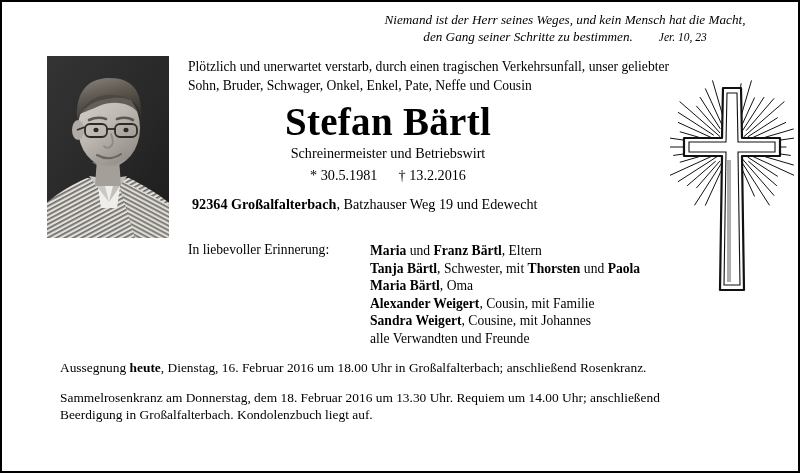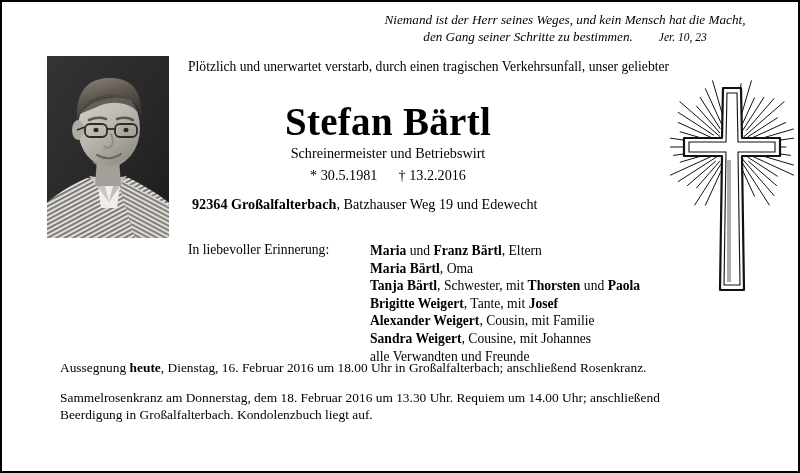--- a/index.html
+++ b/index.html
@@ -212,20 +212,21 @@
       <path d="M 64 78 q 4 10 -1 13 q -4 2 -6 -1" stroke="#8e8982" stroke-width="1.7" fill="none" stroke-linecap="round"></path>
 
       <path d="M 50 99 q 12 7 24 -1" stroke="#6b635c" stroke-width="2.1" fill="none" stroke-linecap="round"></path>
 
       <path d="M 46 106 q 16 10 32 -2" stroke="#a7a29c" stroke-width="2" fill="none" opacity="0.6"></path>
     </svg>
   </div>
 
   <div class="intro">
     <span>Plötzlich und unerwartet verstarb, durch einen tragischen Verkehrsunfall, unser geliebter</span><br>
+    <span>Sohn, Bruder, Schwager, Onkel, Enkel, Pate, Neffe und Cousin</span>
   </div>
 
   <div class="name">Stefan Bärtl</div>
 
   <div class="profession">Schreinermeister und Betriebswirt</div>
 
   <div class="dates">
     <span>*</span>
     <span>30.5.1981</span>
     <span class="gap"></span>
@@ -235,23 +236,22 @@
 
   <div class="address">
     <b>92364</b>
     <b>Großalfalterbach</b><span>, Batzhauser Weg 19 und Edewecht</span>
   </div>
 
   <div class="memory-label">In liebevoller Erinnerung:</div>
 
   <div class="family" id="family-list">
       <div><span class="b">Maria</span><span> und </span><span class="b">Franz Bärtl</span><span>, Eltern</span></div>
+      <div><span class="b">Tanja Bärtl</span><span>, Schwester, mit </span><span class="b">Thorsten</span><span> und </span><span class="b">Paola</span></div>
       <div><span class="b">Maria Bärtl</span><span>, Oma</span></div>
-      <div><span class="b">Tanja Bärtl</span><span>, Schwester, mit </span><span class="b">Thorsten</span><span> und </span><span class="b">Paola</span></div>
-      <div><span class="b">Brigitte Weigert</span><span>, Tante, mit </span><span class="b">Josef</span></div>
       <div><span class="b">Alexander Weigert</span><span>, Cousin, mit Familie</span></div>
       <div><span class="b">Sandra Weigert</span><span>, Cousine, mit Johannes</span></div>
       <div><span>alle Verwandten und Freunde</span></div>
     </div>
 
   <div class="services">
     <p><span>Aussegnung </span><b>heute</b><span>, Dienstag, 16. Februar 2016 um 18.00 Uhr in Großalfalterbach; anschließend Rosenkranz.</span></p>
     <p><span>Sammelrosenkranz am Donnerstag, dem 18. Februar 2016 um 13.30 Uhr. Requiem um 14.00 Uhr; anschließend</span><br><span>Beerdigung in Großalfalterbach. Kondolenzbuch liegt auf.</span></p>
   </div>
 

